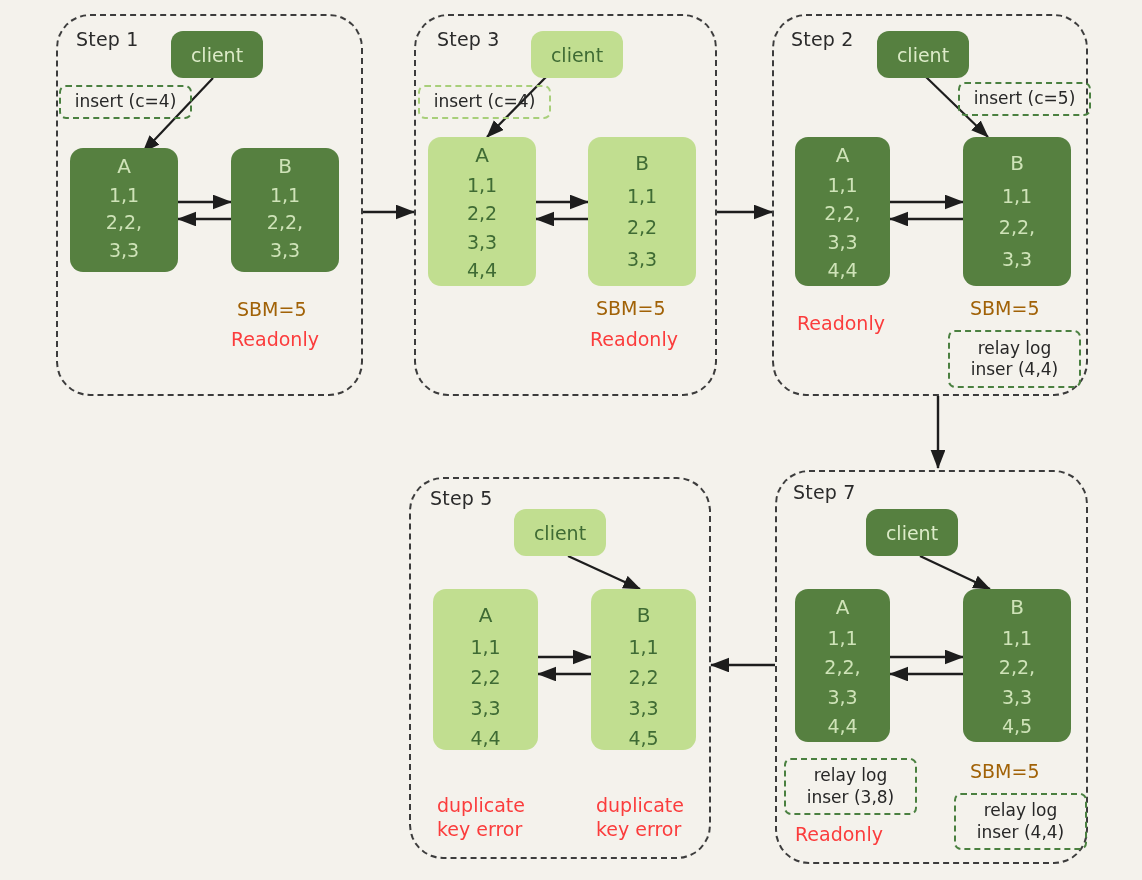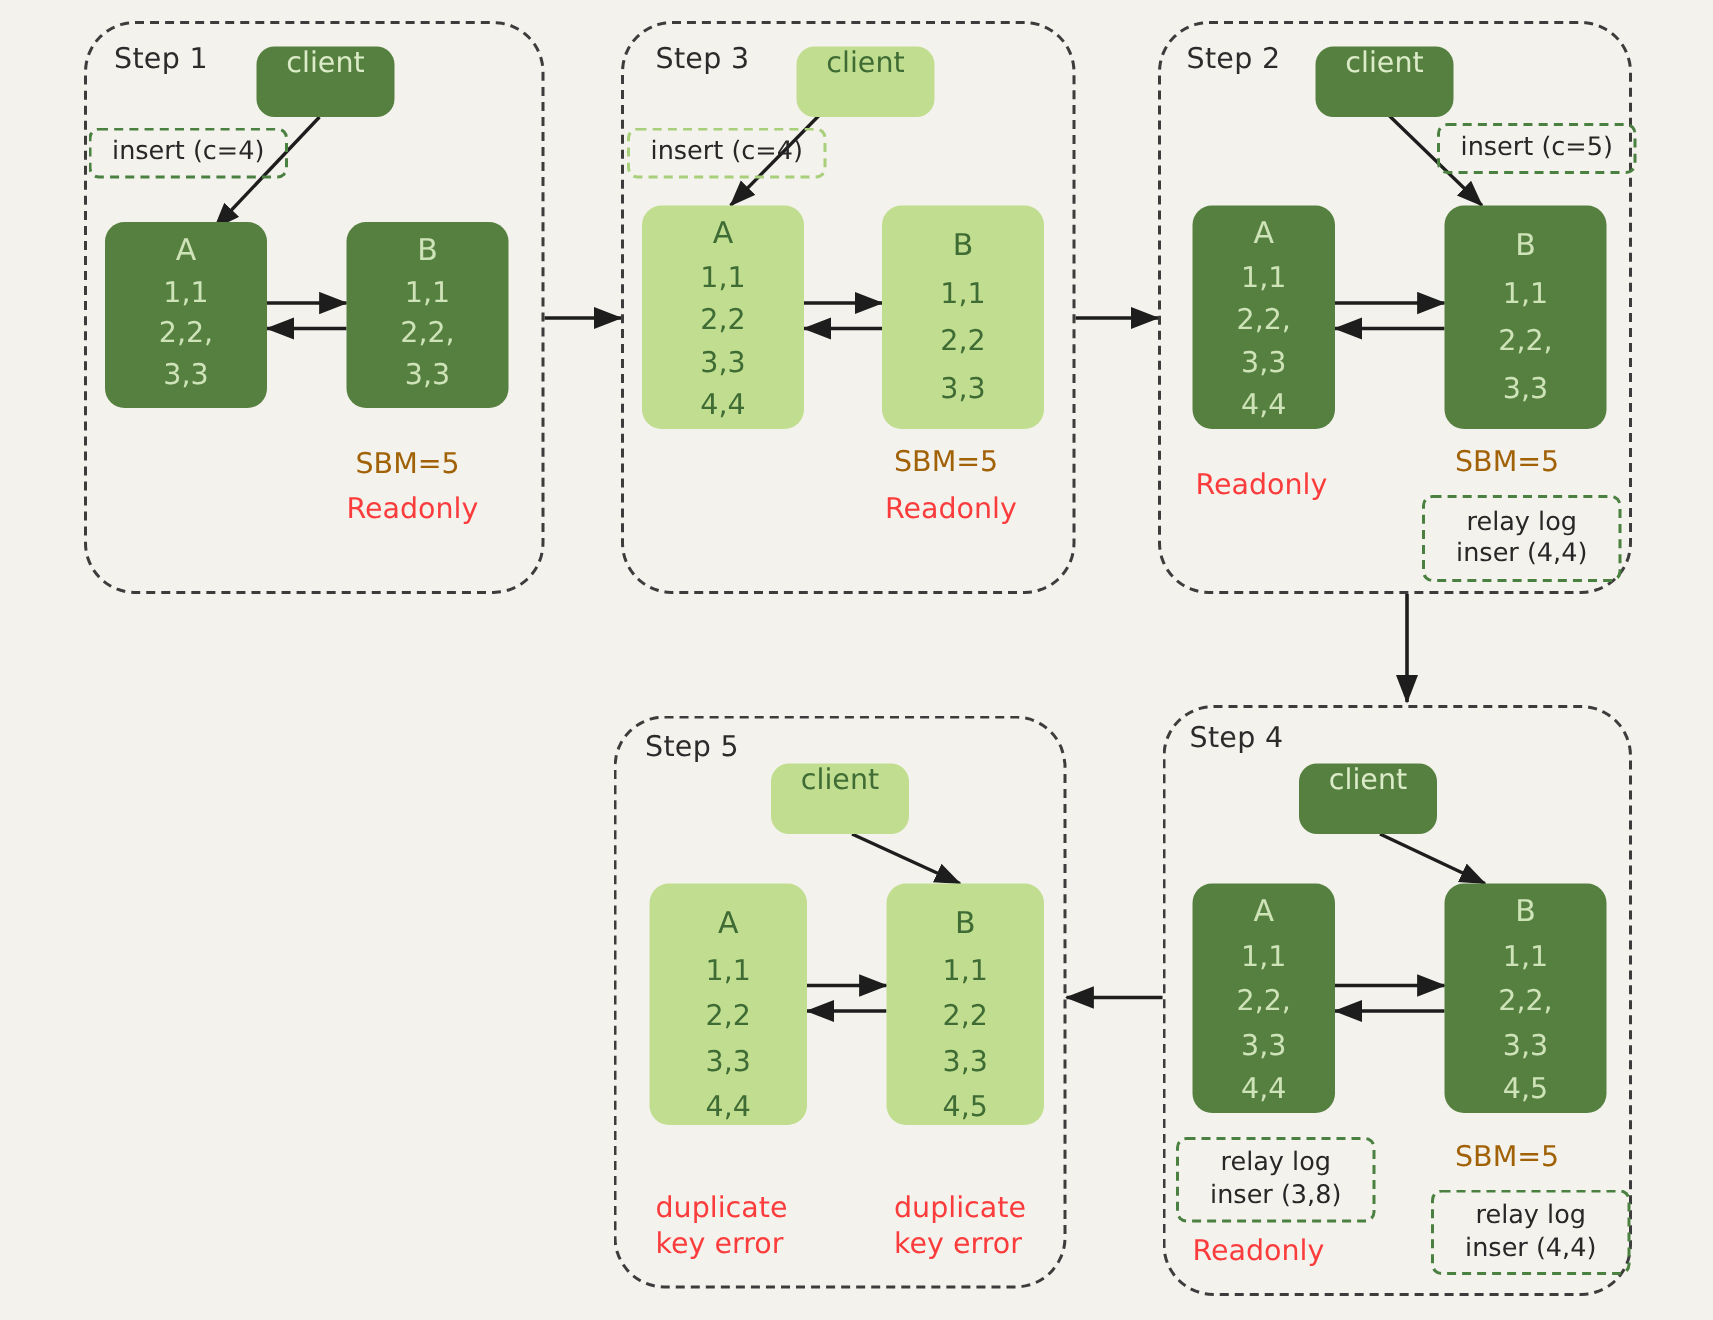--- a/index.html
+++ b/index.html
@@ -59,20 +59,21 @@
     text-align: center;
     white-space: nowrap;
   }
   .node .row.name { font-size: 20px; }
 
   
   .client {
     position: absolute;
     border-radius: 12px;
     display: flex;
+    align-items: center;
     justify-content: center;
     font-size: 19px;
     box-sizing: border-box;
   }
   .client.dark { background: #568040; color: #dcebc8; }
   .client.light { background: #c1de90; color: #3f6b34; }
 
   
   .note {
     position: absolute;
@@ -243,21 +244,21 @@
   <div class="label red" style="left:797px; top:312px;">Readonly</div>
   <div class="label" style="left:970px; top:297px;">SBM=5</div>
 
   <div class="note" style="left:948px; top:330px; width:133px; height:58px;">
     <span>relay log</span>
     <span>inser (4,4)</span>
   </div>
 
   <div class="panel" style="left:775px; top:470px; width:313px; height:394px;"></div>
 
-  <div class="panel-title" style="left:793px; top:481px;">Step 4</div>
+  <div class="panel-title" style="left:793px; top:481px;">Step 7</div>
 
   <div class="client dark" style="left:866px; top:509px; width:92px; height:47px;">
     <span>client</span>
   </div>
 
   <div class="node dark" style="left:795px; top:589px; width:95px; height:153px;">
     <div class="row name">A</div>
     <div class="row" style="margin-top:9px;">1,1</div>
     <div class="row" style="margin-top:9px;">2,2,</div>
     <div class="row" style="margin-top:9px;">3,3</div>

